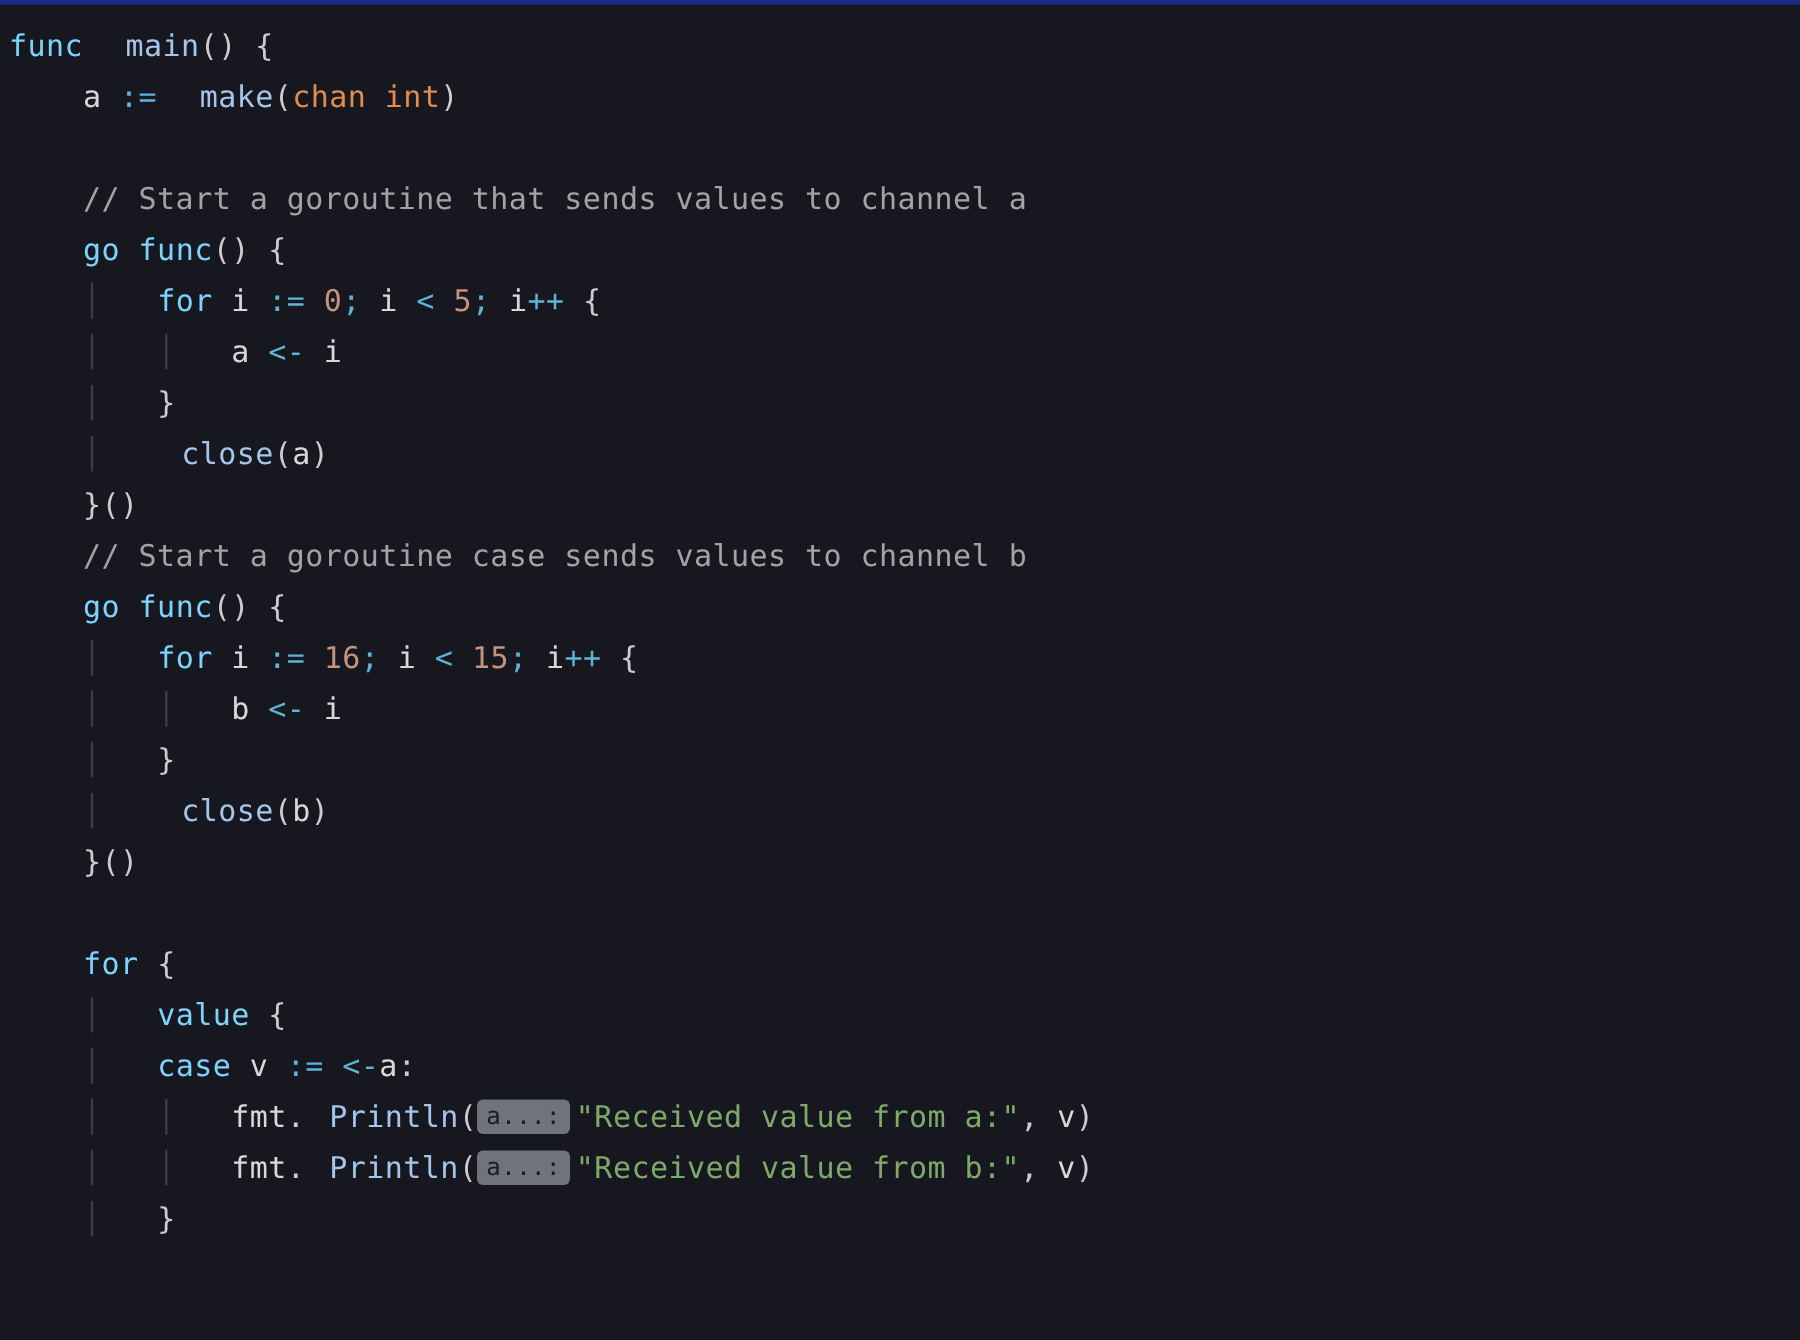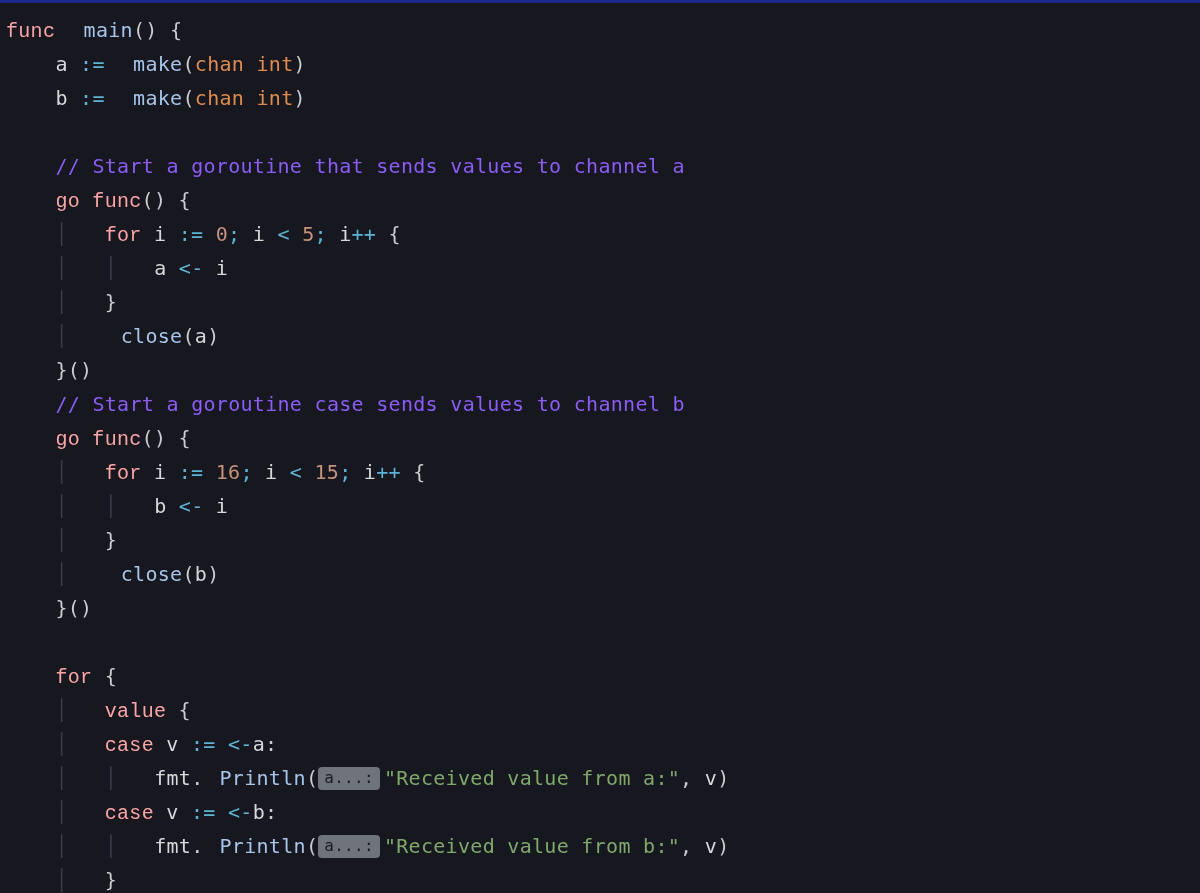--- a/index.html
+++ b/index.html
@@ -19,27 +19,27 @@
     background: #1a2a8a;
     width: 100%;
   }
   .editor {
     padding: 10px 0 0 6px;
   }
   .line {
     white-space: pre;
     height: 34px;
   }
-  .kw   { color: #fca5a5; font-family: Liberation Mono, monospace; }          
+  .kw   { color: #7dd3fc; }          
   .fn   { color: #a6c5ea; padding-left: 16px; }          
   .pun  { color: #cccccc; }          
   .op   { color: #5fb4d6; }          
   .typ  { color: #e18c4e; }          
   .num  { color: #c5947c; }          
-  .cmt  { color: #8b5cf6; }          
+  .cmt  { color: #a3a3a3; }          
   .id   { color: #d8d8d8; }          
   .str  { color: #7fa96a; }          
   .guide{ color: #3a3e48; }          
   .hint {
     display: inline-block;
     background: #6f737a;
     color: #1a1b22;
     font-size: 16px;
     line-height: 20px;
     padding: 1px 6px 2px 6px;
@@ -52,21 +52,20 @@
 <body>
 
 <div class="topline"></div>
 
 <div class="editor">
 
 <div class="line"><span class="kw">func</span> <span class="fn">main</span><span class="pun">()</span> <span class="pun">{</span></div>
 
 <div class="line">    <span class="id">a</span> <span class="op">:=</span> <span class="fn">make</span><span class="pun">(</span><span class="typ">chan</span> <span class="typ">int</span><span class="pun">)</span></div>
 
-<div class="line">    <span class="id">b</span> <span class="op">:=</span> <span class="fn">make</span><span class="pun">(</span><span class="typ">chan</span> <span class="typ">int</span><span class="pun">)</span></div>
 
 <div class="line"> </div>
 
 <div class="line">    <span class="cmt">// Start a goroutine that sends values to channel a</span></div>
 
 <div class="line">    <span class="kw">go</span> <span class="kw">func</span><span class="pun">()</span> <span class="pun">{</span></div>
 
 <div class="line">    <span class="guide">│</span>   <span class="kw">for</span> <span class="id">i</span> <span class="op">:=</span> <span class="num">0</span><span class="op">;</span> <span class="id">i</span> <span class="op">&lt;</span> <span class="num">5</span><span class="op">;</span> <span class="id">i</span><span class="op">++</span> <span class="pun">{</span></div>
 
 <div class="line">    <span class="guide">│</span>   <span class="guide">│</span>   <span class="id">a</span> <span class="op">&lt;-</span> <span class="id">i</span></div>
@@ -94,19 +93,18 @@
 <div class="line"> </div>
 
 <div class="line">    <span class="kw">for</span> <span class="pun">{</span></div>
 
 <div class="line">    <span class="guide">│</span>   <span class="kw">value</span> <span class="pun">{</span></div>
 
 <div class="line">    <span class="guide">│</span>   <span class="kw">case</span> <span class="id">v</span> <span class="op">:=</span> <span class="op">&lt;-</span><span class="id">a</span><span class="pun">:</span></div>
 
 <div class="line">    <span class="guide">│</span>   <span class="guide">│</span>   <span class="id">fmt</span><span class="pun">.</span><span class="fn">Println</span><span class="pun">(</span><span class="hint">a...:</span><span class="str">"Received value from a:"</span><span class="pun">,</span> <span class="id">v</span><span class="pun">)</span></div>
 
-<div class="line">    <span class="guide">│</span>   <span class="kw">case</span> <span class="id">v</span> <span class="op">:=</span> <span class="op">&lt;-</span><span class="id">b</span><span class="pun">:</span></div>
 
 <div class="line">    <span class="guide">│</span>   <span class="guide">│</span>   <span class="id">fmt</span><span class="pun">.</span><span class="fn">Println</span><span class="pun">(</span><span class="hint">a...:</span><span class="str">"Received value from b:"</span><span class="pun">,</span> <span class="id">v</span><span class="pun">)</span></div>
 
 <div class="line">    <span class="guide">│</span>   <span class="pun">}</span></div>
 
 </div>
 
 </body></html>

